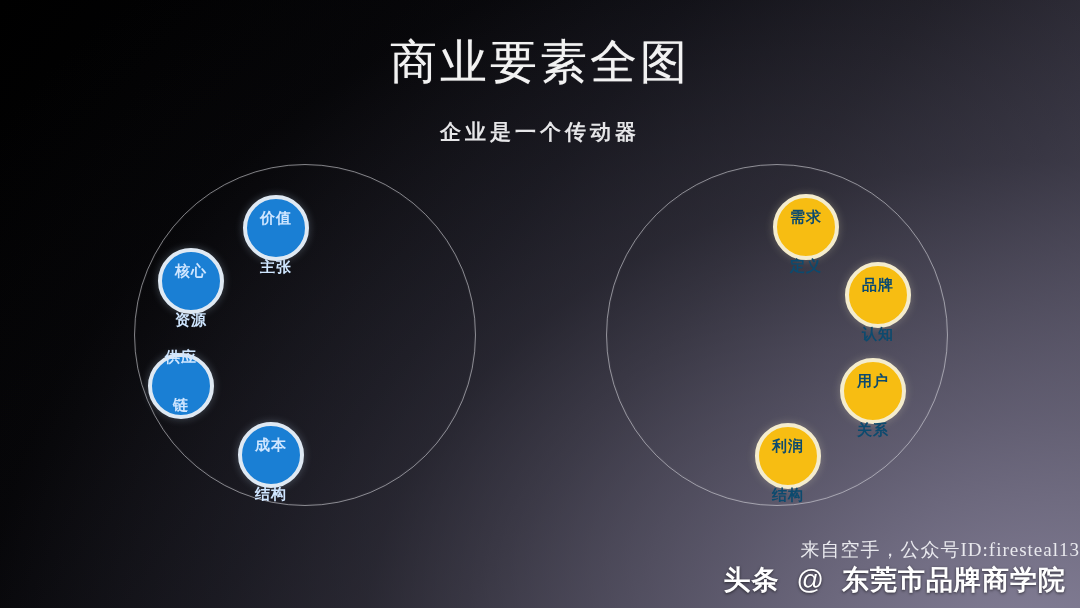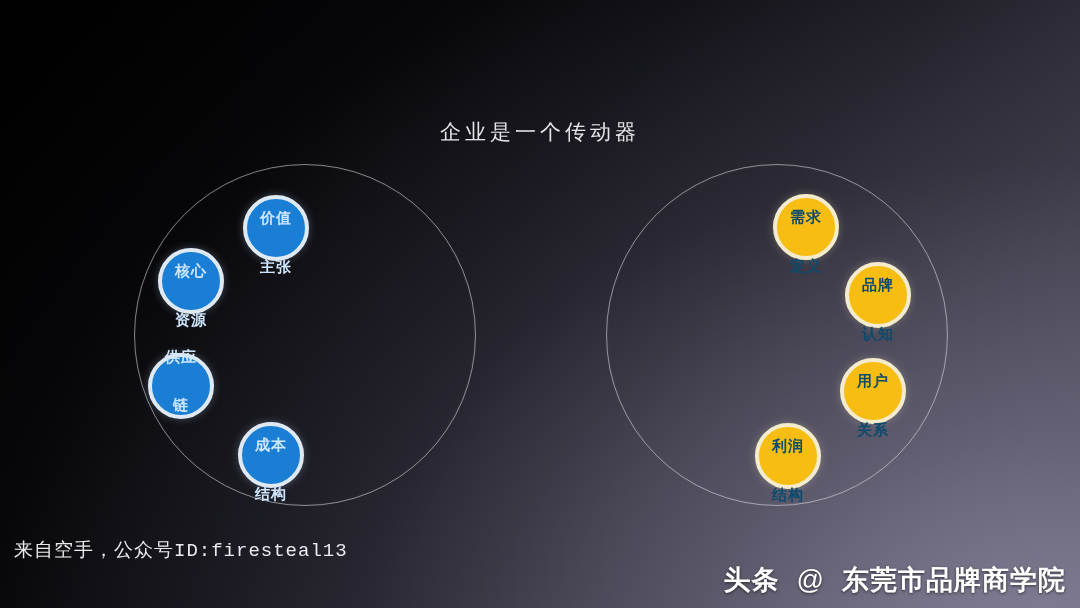--- a/index.html
+++ b/index.html
@@ -19,21 +19,21 @@
   .title{
     position:absolute;left:0;right:0;top:36px;text-align:center;
     font-family:"Liberation Serif","DejaVu Serif",serif;
     font-size:47px;line-height:1.12;letter-spacing:3px;
     color:#f2f2f2;font-weight:400;
     text-shadow:0 0 1px rgba(255,255,255,.45);
   }
   .subtitle{
     position:absolute;left:0;right:0;top:118px;text-align:center;
     font-family:"Liberation Serif","DejaVu Serif",serif;
-    font-size:21px;letter-spacing:4px;color:#e6e6e8;font-weight:400;
+    font-size:21px;letter-spacing:4px;color:#e6e6e8;font-weight:700;
   }
 
   
   .outer-ring{
     position:absolute;border-radius:50%;
     border:1px solid rgba(226,226,232,0.55);
     box-shadow:0 0 2px rgba(255,255,255,0.12) inset;
   }
   #ring-left{left:134px;top:164px;width:340px;height:340px;}
   #ring-right{left:606px;top:164px;width:340px;height:340px;}
@@ -75,39 +75,40 @@
     background:#1a7fd4;border:4px solid #dfe9f3;color:#cfe6ff;
     box-shadow:0 0 9px rgba(190,215,240,.30);
   }
   .bubble.yellow{
     background:#f7bd12;border:4px solid #f4eccd;color:#0c4a6e;
     box-shadow:0 0 9px rgba(240,230,190,.28);
   }
 
   
   .footer-note{
-    position:absolute;left:14px;right:0;top:537px;text-align:left;
-    font-family:Liberation Mono, monospace;
+    position:absolute;left:4px;right:0;top:537px;text-align:right;
+    font-family:Liberation Serif, serif;
     font-size:19px;letter-spacing:1px;color:#e9e9ee;
   }
   #watermark{
     position:absolute;right:14px;bottom:10px;
     display:flex;align-items:center;gap:17px;
     font-family:"Liberation Sans", sans-serif;
     font-size:27px;font-weight:700;color:#ffffff;letter-spacing:1px;
     text-shadow:0 1px 3px rgba(0,0,0,.6);
   }
   #watermark .wm-brand{font-weight:700;}
   #watermark .wm-at{font-weight:400;font-size:27px;}
 </style>
 </head>
 <body>
 
 <div id="stage">
 
+  <div class="title">商业要素全图</div>
   <div class="subtitle">企业是一个传动器</div>
 
   <div class="outer-ring" id="ring-left"></div>
   <div class="outer-ring" id="ring-right"></div>
 
 
   <div class="bubble blue" style="left:243px;top:195px;">
     <span>价值</span>
     <span>主张</span>
   </div>

